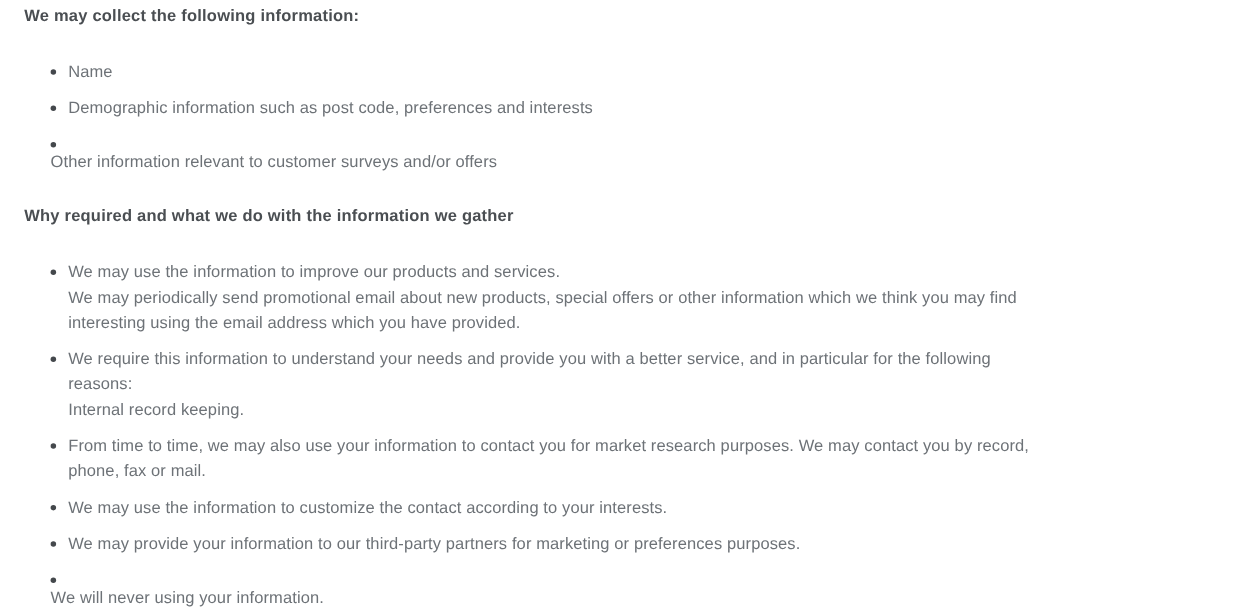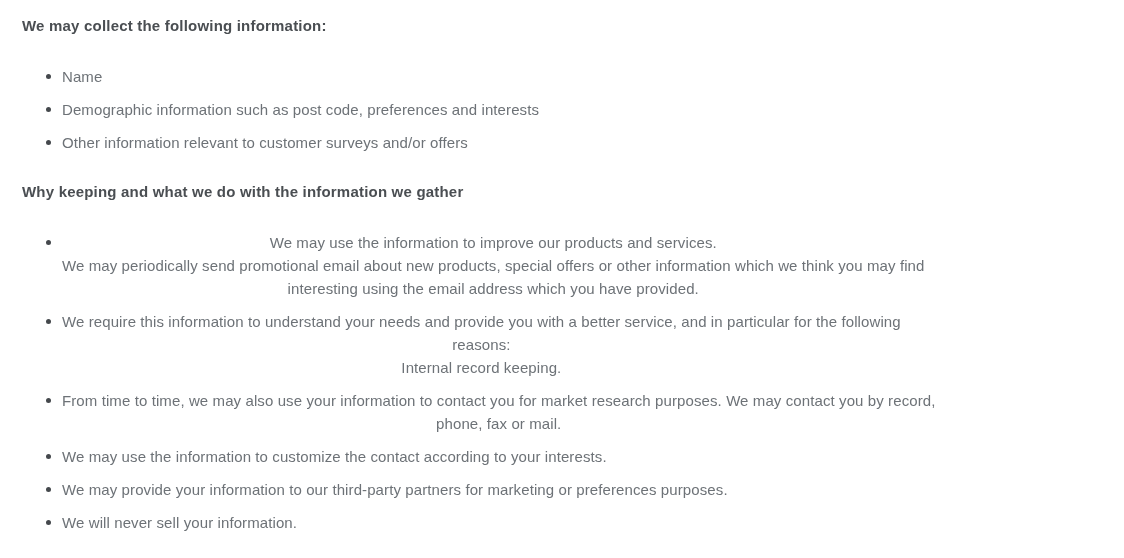--- a/index.html
+++ b/index.html
@@ -8,50 +8,50 @@
     background: #ffffff;
   }
   body {
     width: 1124px;
     height: 558px;
     overflow: hidden;
     font-family: "Liberation Sans", sans-serif;
     -webkit-font-smoothing: antialiased;
   }
   .page {
-    padding: 17px 20px 0 22px;
+    padding: 6px 20px 0 22px;
     box-sizing: border-box;
     width: 100%;
     height: 100%;
   }
   .section-heading {
     font-size: 15px;
     line-height: 18px;
     font-weight: bold;
     letter-spacing: 0.2px;
     color: var(--heading-color, #4a4e52);
     margin: 0;
   }
   ul.bullet-list {
     list-style: none;
     margin: 30px 0 29px 0;
     padding: 0 0 0 24px;
-    text-align: center;
   }
   ul.bullet-list li {
     display: flex;
     align-items: flex-start;
     margin: 0 0 10px 0;
     font-size: 15px;
     line-height: 23px;
     color: var(--body-color, #6d7277);
     letter-spacing: 0.1px;
   }
   ul.bullet-list li:last-child {
     margin-bottom: 0;
+    flex-direction: column;
   }
   .bullet {
     flex: 0 0 16px;
     width: 16px;
     height: 23px;
     position: relative;
   }
   .bullet::after {
     content: "";
     position: absolute;
@@ -82,21 +82,21 @@
     <li>
       <span class="bullet"></span>
       <span class="li-text">Demographic information such as post code, preferences and interests</span>
     </li>
     <li>
       <span class="bullet"></span>
       <span class="li-text">Other information relevant to customer surveys and/or offers</span>
     </li>
   </ul>
 
-  <h2 class="section-heading">Why keeping and what we do with the information we gather</h2>
+  <h2 class="section-heading">Why required and what we do with the information we gather</h2>
 
   <ul class="bullet-list">
     <li>
       <span class="bullet"></span>
       <span class="li-text">We may use the information to improve our products and services.
 We may periodically send promotional email about new products, special offers or other information which we think you may find
 interesting using the email address which you have provided.</span>
     </li>
     <li>
       <span class="bullet"></span>
@@ -112,17 +112,17 @@
     <li>
       <span class="bullet"></span>
       <span class="li-text">We may use the information to customize the contact according to your interests.</span>
     </li>
     <li>
       <span class="bullet"></span>
       <span class="li-text">We may provide your information to our third-party partners for marketing or preferences purposes.</span>
     </li>
     <li>
       <span class="bullet"></span>
-      <span class="li-text">We will never sell your information.</span>
+      <span class="li-text">We will never using your information.</span>
     </li>
   </ul>
 
 </div>
 
 </body></html>

